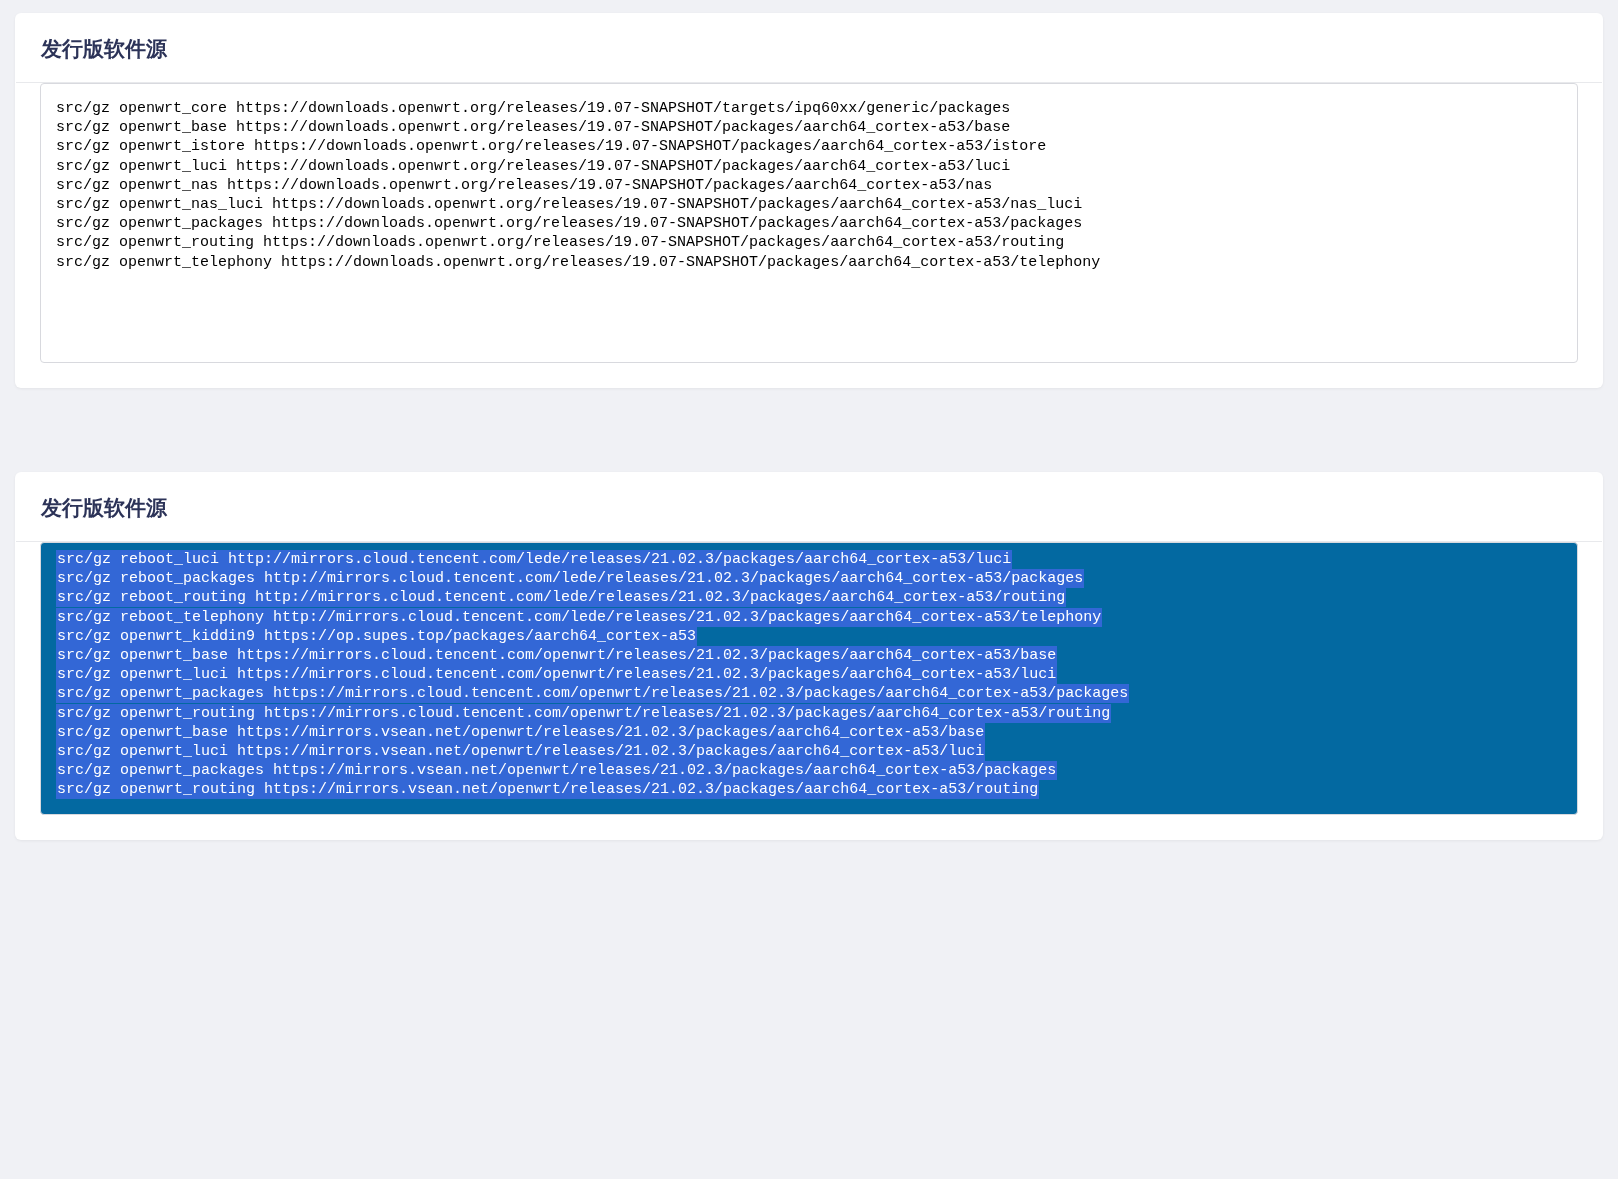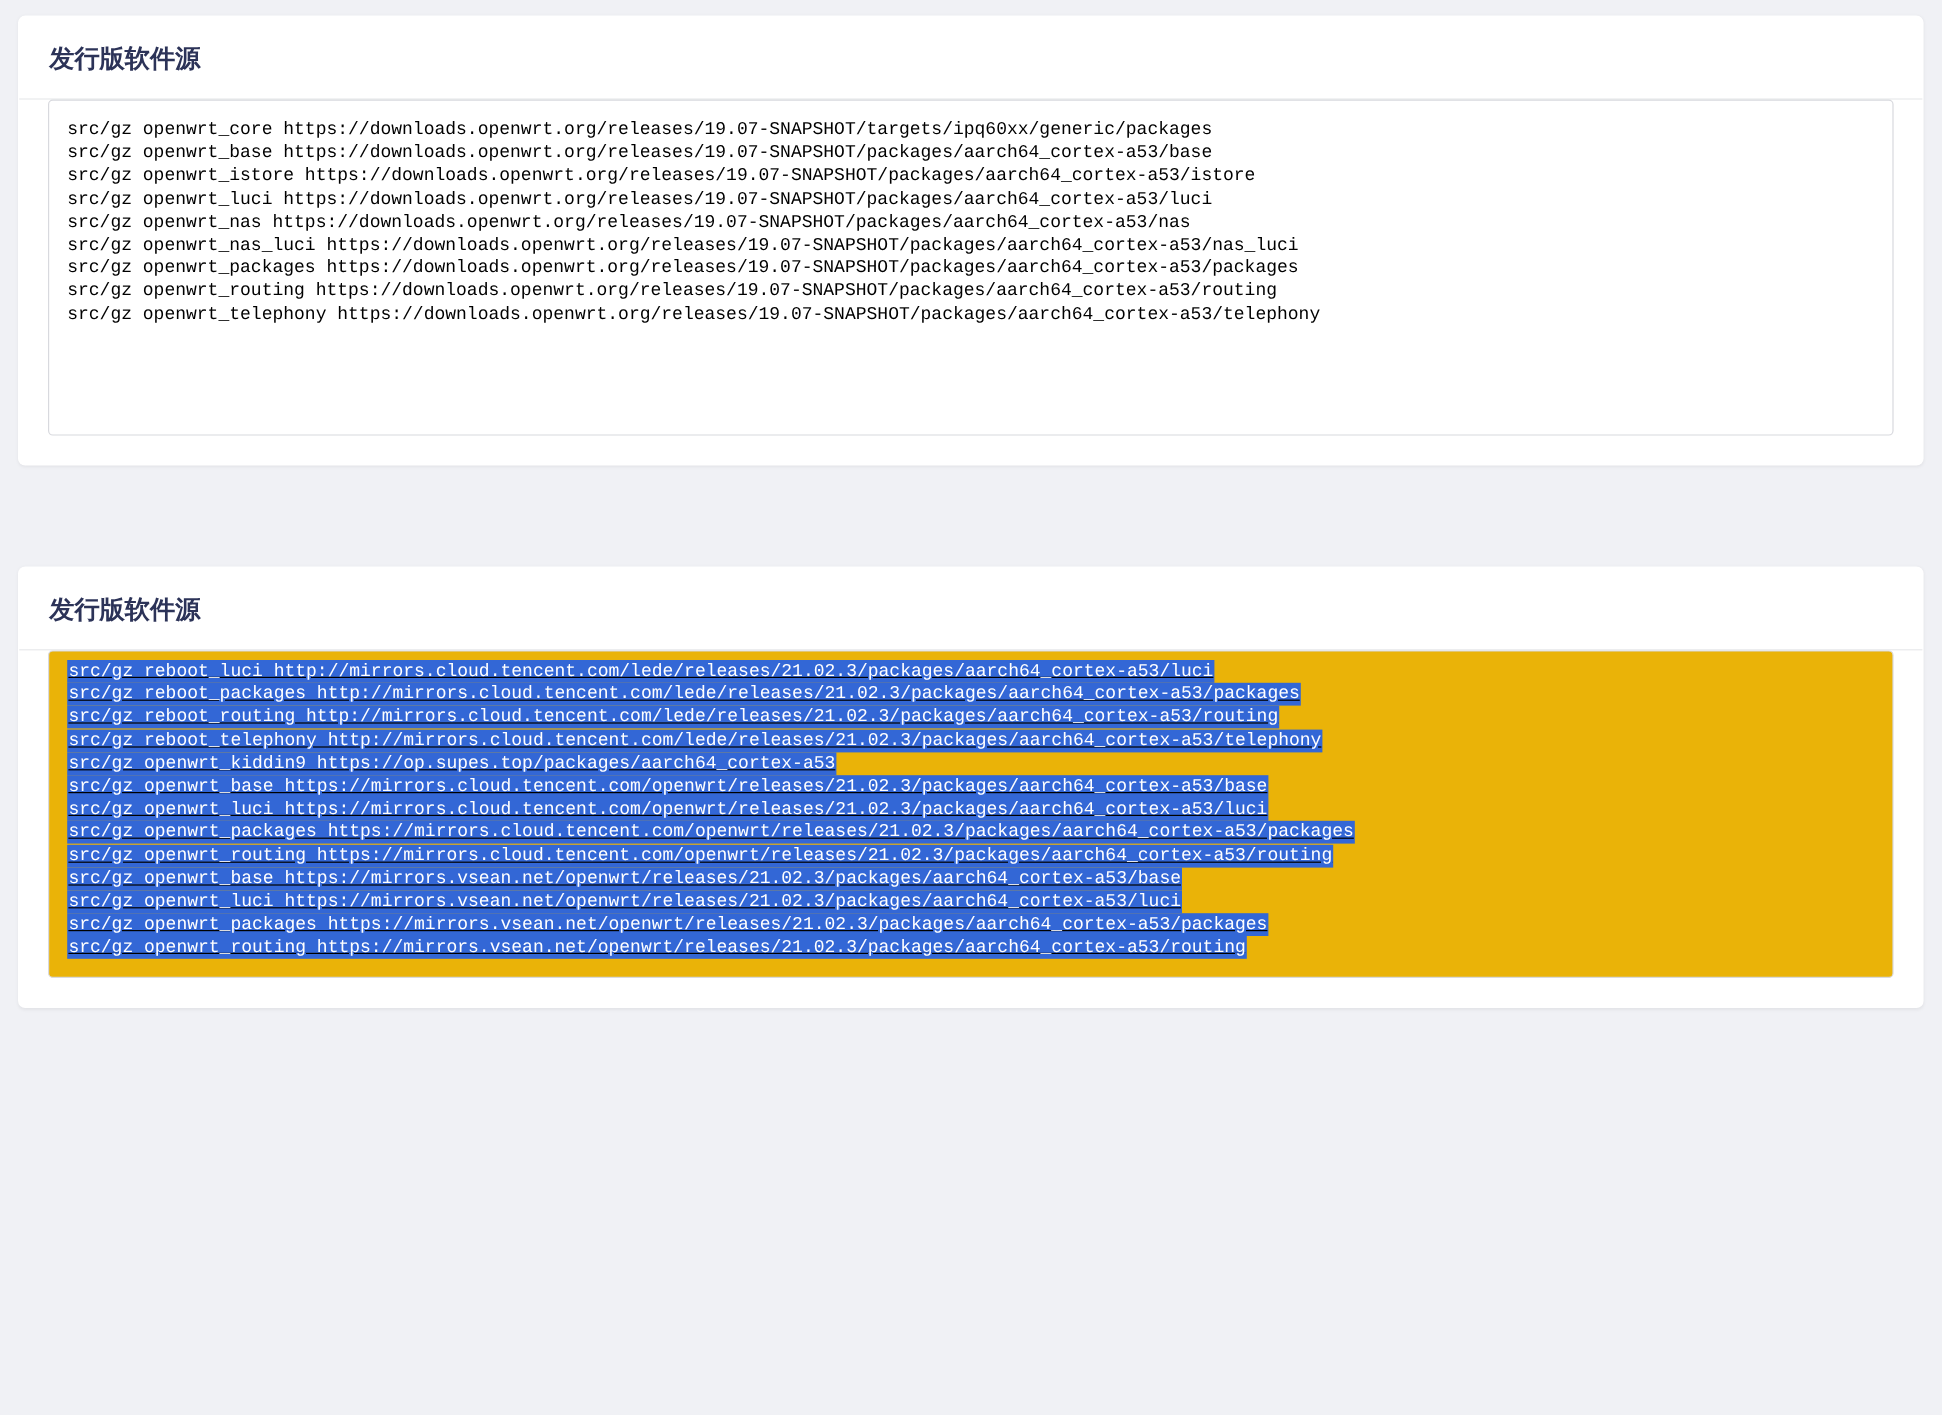--- a/index.html
+++ b/index.html
@@ -62,26 +62,25 @@
     }
     .highlighted-line {
       background-color: #3367d6;
       color: #ffffff;
       display: inline;
     }
     .section-gap {
       height: 60px;
     }
     .custom-textarea-wrapper {
-      background-color: #eab308;
+      background-color: #0369a1;
       border: 1px solid #d8d9de;
       border-radius: 4px;
       padding: 6px 14px 14px 14px;
       min-height: 260px;
-      text-decoration: underline;
     }
   </style>
 </head>
 <body>
 
 <div class="card">
   <div class="card-header">
     <h2 class="card-title">发行版软件源</h2>
   </div>
   <div class="card-body">

